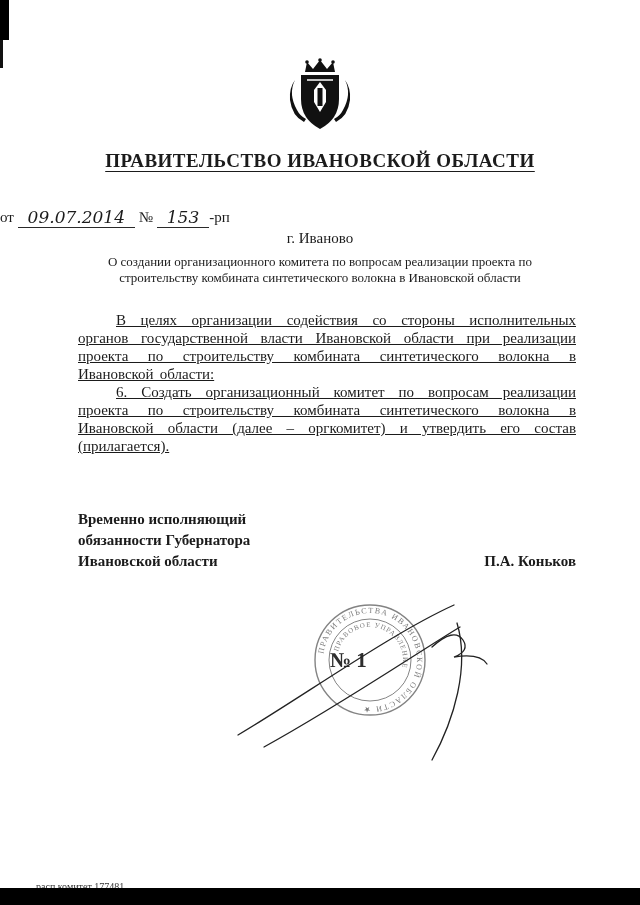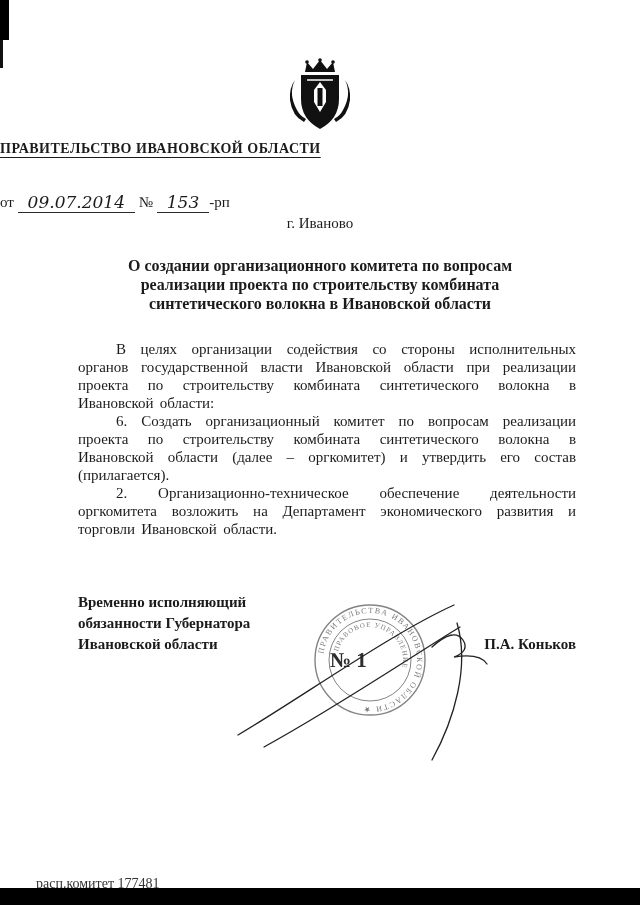--- a/index.html
+++ b/index.html
@@ -13,22 +13,22 @@
     color:#1b1b1b;
   }
   
   .scan-topleft{position:absolute;left:0;top:0;width:9px;height:40px;background:#000;}
   .scan-topleft2{position:absolute;left:0;top:40px;width:3px;height:28px;background:#111;}
   .scan-bottom{position:absolute;left:0;bottom:0;width:640px;height:17px;background:#000;}
   
   .coa-wrap{display:flex;justify-content:center;padding-top:58px;}
   
   .org-name{
-    margin-top:5px;
-    font-size:14px;font-weight:bold;letter-spacing:.5px;
+    margin-top:14px;text-align:center;
+    font-size:19px;font-weight:bold;letter-spacing:.5px;
     text-decoration:underline;text-underline-offset:4px;
   }
   .doc-type{
     margin-top:16px;text-align:center;
     font-size:17px;font-weight:bold;letter-spacing:8px;text-indent:8px;
   }
   
   .req-line{
     margin-top:34px;font-size:15px;
   }
@@ -37,47 +37,47 @@
     font-family:"DejaVu Serif", serif;
     font-size:17px;
     display:inline-block;
     border-bottom:1.3px solid #2a2a2a;
     padding:0 10px 0 10px;
     transform:translateY(1px);
   }
   .city-line{margin-top:3px;text-align:center;font-size:15px;}
   
   .subject{
-    margin:24px auto 0 auto;width:460px;
-    text-align:center;font-weight:bold;font-size:16px;line-height:1.2;
+    margin:7px auto 0 auto;width:460px;
+    text-align:center;font-weight:normal;font-size:13px;line-height:1.2;
   }
   
   .body-text{
     margin:26px 64px 0 78px;
     font-size:15px;line-height:1.2;text-align:justify;word-spacing:2.5px;
   }
-  .body-text p{margin:0;text-indent:38px;}
+  .body-text p{margin:0;text-indent:38px;text-decoration:underline;}
   
   .sig-row{
     position:relative;
     margin:54px 64px 3px 78px;
     display:flex;justify-content:space-between;align-items:flex-end;
     font-weight:bold;font-size:15px;line-height:1.4;
   }
   .sig-position{white-space:pre-line;}
   .sig-name{white-space:nowrap;}
   
   .stamp-overlay{
     position:absolute;left:232px;top:575px;width:290px;height:200px;
     pointer-events:none;
   }
   
   .footer-note{
     position:absolute;left:36px;bottom:13px;
-    font-size:14px;color:#333;
+    font-size:10px;color:#333;
   }
 </style>
 </head>
 <body>
 
 <div class="page">
 
   <div class="scan-topleft"></div>
   <div class="scan-topleft2"></div>
 
@@ -110,21 +110,20 @@
     <span class="hand">153</span><span>-рп</span>
   </div>
 
   <div class="city-line">г. Иваново</div>
 
   <div class="subject">О создании организационного комитета по вопросам реализации проекта по строительству комбината синтетического волокна в Ивановской области</div>
 
   <div class="body-text">
     <p>В целях организации содействия со стороны исполнительных органов государственной власти Ивановской области при реализации проекта по строительству комбината синтетического волокна в Ивановской области:</p>
     <p>6. Создать организационный комитет по вопросам реализации проекта по строительству комбината синтетического волокна в Ивановской области (далее – оргкомитет) и утвердить его состав (прилагается).</p>
-    <p>2. Организационно-техническое обеспечение деятельности оргкомитета возложить на Департамент экономического развития  и торговли Ивановской области.</p>
   </div>
 
   <div class="sig-row">
     <div class="sig-position">Временно исполняющий
 обязанности Губернатора
 Ивановской области</div>
     <div class="sig-name">П.А. Коньков</div>
   </div>
 
   <div class="stamp-overlay">

